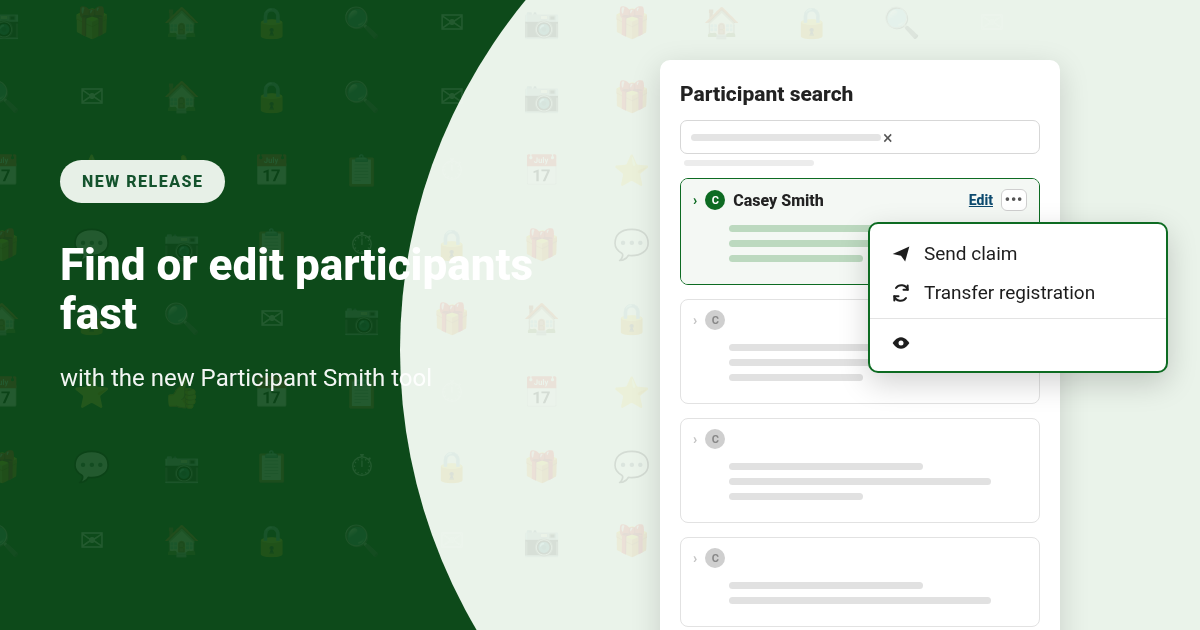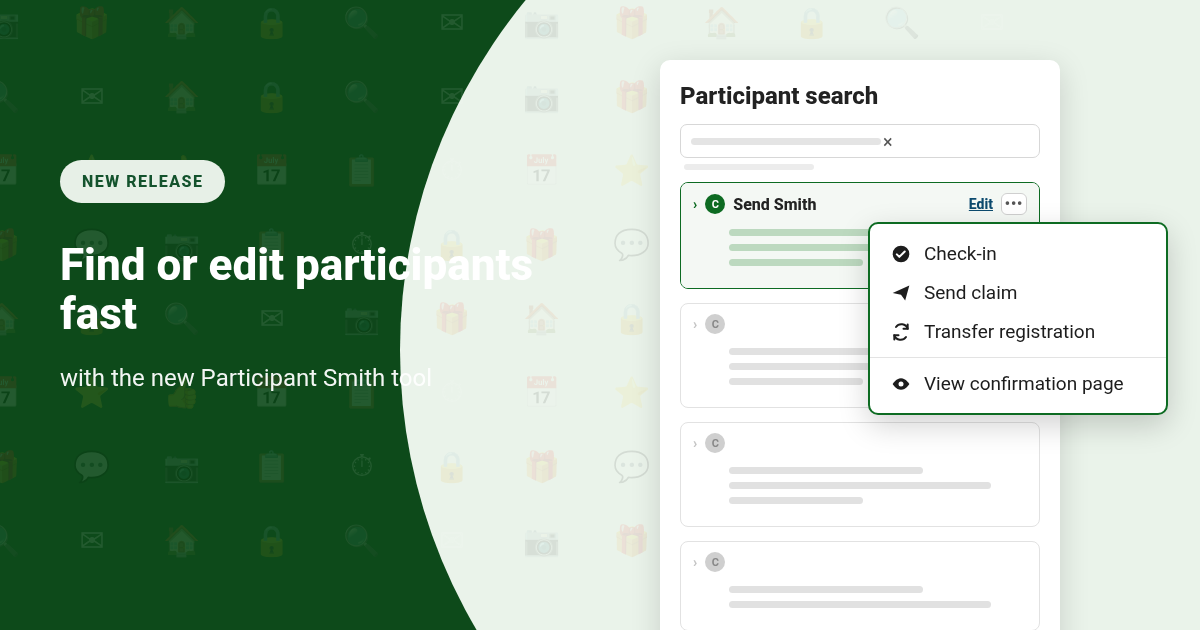--- a/index.html
+++ b/index.html
@@ -60,21 +60,21 @@
     position: absolute;
     top: 60px;
     left: 660px;
     width: 400px;
     background: #ffffff;
     border-radius: 10px;
     box-shadow: 0 8px 30px rgba(0,0,0,0.15);
     padding: 22px 20px 28px 20px;
   }
   .card-title {
-    font-size: 24px;
+    font-size: 21px;
     font-weight: 800;
     color: #222;
     margin-bottom: 14px;
   }
   .search-wrap {
     position: relative;
     border: 1px solid #d7d7d7;
     border-radius: 7px;
     height: 34px;
     display:flex;
@@ -307,21 +307,21 @@
     <div class="search-wrap">
       <div class="search-ph"></div>
       <div class="search-x">×</div>
     </div>
     <div class="below-search"></div>
 
     <div class="result primary">
       <div class="result-head">
         <span class="chev">›</span>
         <span class="avatar">C</span>
-        <span class="pname">Send Smith</span>
+        <span class="pname">Casey Smith</span>
         <span class="spacer"></span>
         <a class="edit-link">Edit</a>
         <span class="more-btn">•••</span>
       </div>
       <div class="result-body">
         <div class="skl green w1"></div>
         <div class="skl green w2"></div>
         <div class="skl green w3"></div>
       </div>
     </div>
@@ -359,29 +359,20 @@
         <span class="spacer"></span>
       </div>
       <div class="result-body">
         <div class="skl w1"></div>
         <div class="skl w2"></div>
       </div>
     </div>
   </div>
 
   <div class="menu">
-    <div class="menu-item">
-      <span class="icon">
-        <svg viewBox="0 0 24 24">
-            <circle cx="12" cy="12" r="10" fill="#1d1d1d"></circle>
-            <path d="M7 12.5l3 3 6.5-6.5" stroke="#fff" stroke-width="2.4" fill="none" stroke-linecap="round" stroke-linejoin="round"></path>
-          </svg>
-      </span>
-      <span>Check-in</span>
-    </div>
     <div class="menu-item">
       <span class="icon">
         <svg viewBox="0 0 24 24">
             <path d="M2 12L22 3l-5 18-5-7-10-2z" fill="#1d1d1d"></path>
           </svg>
       </span>
       <span>Send claim</span>
     </div>
     <div class="menu-item">
       <span class="icon">
@@ -393,16 +384,15 @@
       <span>Transfer registration</span>
     </div>
     <hr>
     <div class="menu-item">
       <span class="icon">
         <svg viewBox="0 0 24 24">
             <path d="M12 5C6 5 2 12 2 12s4 7 10 7 10-7 10-7-4-7-10-7z" fill="#1d1d1d"></path>
             <circle cx="12" cy="12" r="3" fill="#fff"></circle>
           </svg>
       </span>
-      <span>View confirmation page</span>
     </div>
   </div>
 </div>
 
 </body></html>

